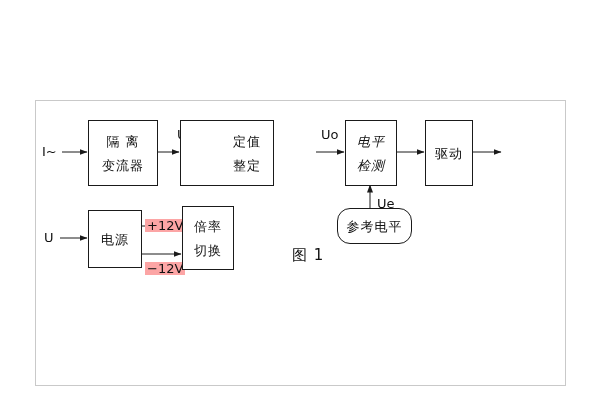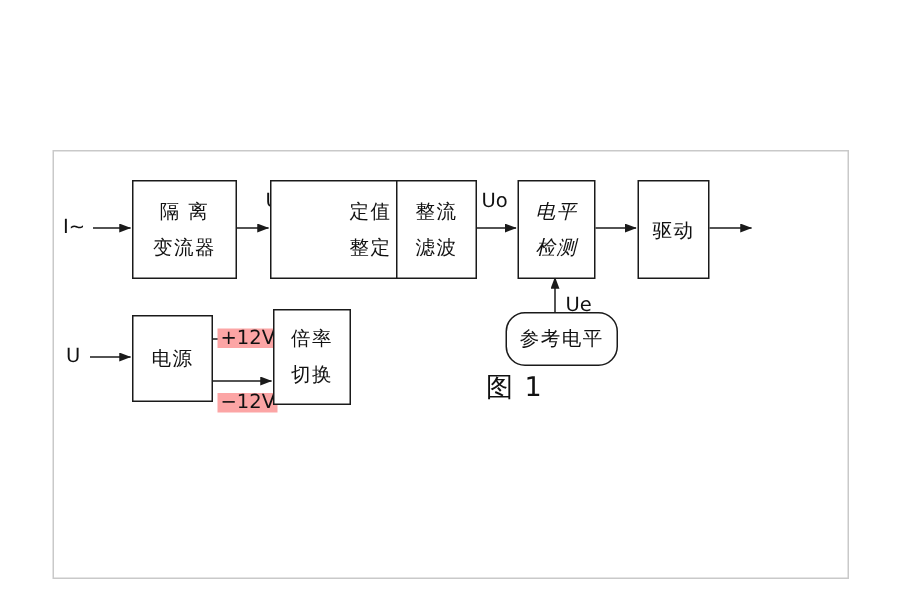--- a/index.html
+++ b/index.html
@@ -16,21 +16,21 @@
   .node{
     position:absolute;border:1px solid #1a1a1a;background:#fff;
     display:flex;flex-direction:column;align-items:center;justify-content:center;
     gap:11px;font-size:13px;line-height:1;letter-spacing:1px;text-align:center;
   }
   .node.single{gap:0;}
   .sig{
     position:absolute;font-size:13px;line-height:1;white-space:nowrap;
   }
   .online{background:#fca5a5;padding:0 2px;}
-  .caption{position:absolute;font-size:18px;letter-spacing:1px;margin-left:32px;}
+  .caption{position:absolute;font-size:15px;letter-spacing:1px;}
 </style>
 </head>
 <body>
 
 <div class="stage">
 
   <div class="frame"></div>
 
   <svg class="layer" viewBox="0 0 600 400" xmlns="http://www.w3.org/2000/svg">
     <defs>
@@ -59,24 +59,20 @@
   <span class="sig online" style="left:145px;top:262px;">−12V</span>
 
   <div class="node" style="left:88px;top:120px;width:68px;height:64px;">
     <span>隔 离</span>
     <span>变流器</span>
   </div>
   <div class="node" style="left:180px;top:120px;width:52px;height:64px;padding-left:40px;">
     <span>定值</span>
     <span>整定</span>
   </div>
-  <div class="node" style="left:264px;top:120px;width:52px;height:64px;">
-    <span>整流</span>
-    <span>滤波</span>
-  </div>
   <div class="node" style="left:345px;top:120px;width:50px;height:64px;font-style:italic;">
     <span>电平</span>
     <span>检测</span>
   </div>
   <div class="node single" style="left:425px;top:120px;width:46px;height:64px;font-family:Liberation Serif, serif;">
     <span>驱动</span>
   </div>
 
   <div class="node single" style="left:88px;top:210px;width:52px;height:56px;">
     <span>电源</span>

